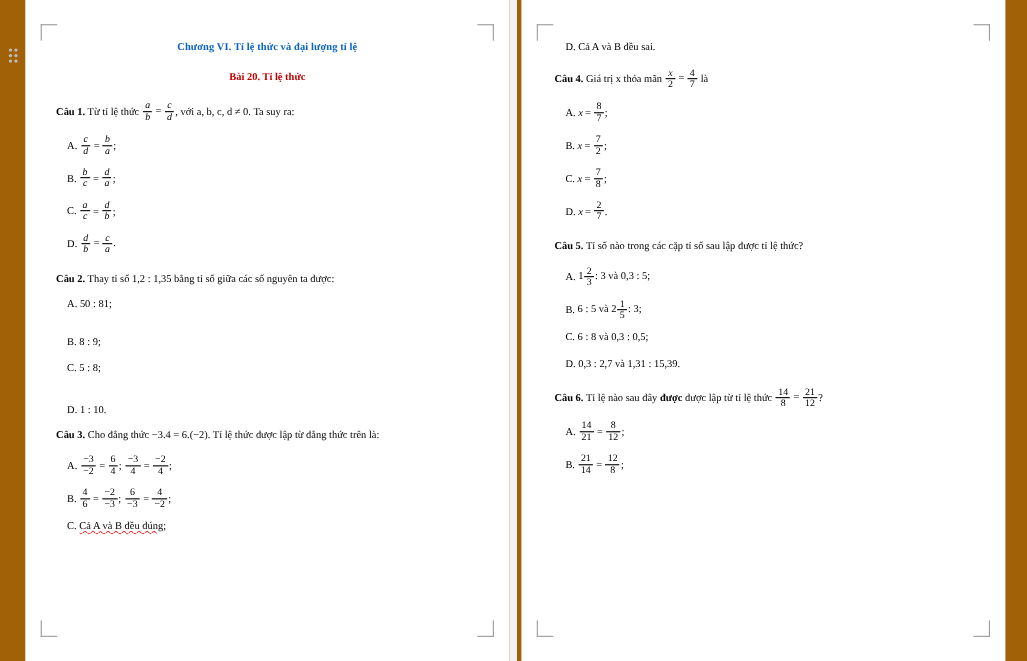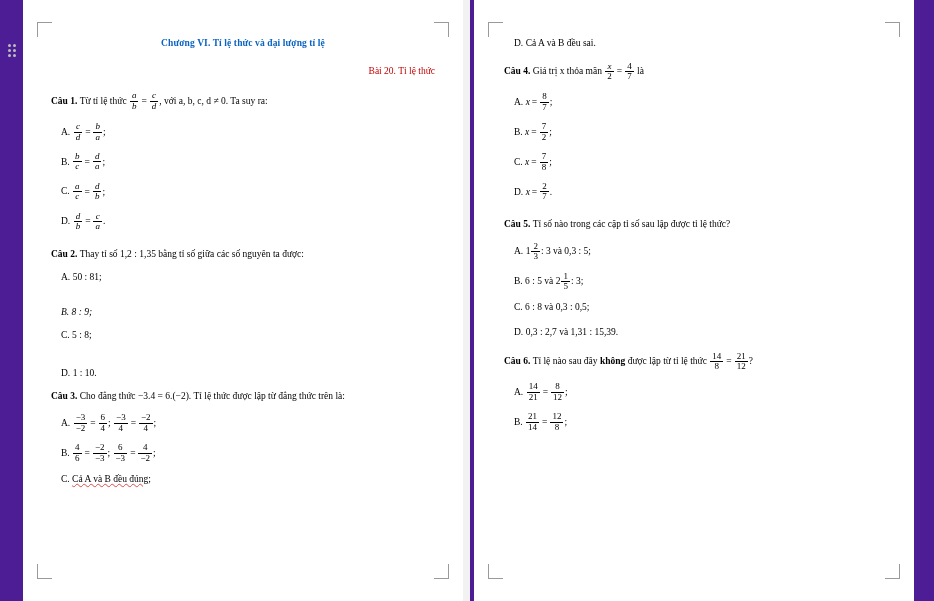--- a/index.html
+++ b/index.html
@@ -11,21 +11,21 @@
     width: 934px;
     height: 601px;
     overflow: hidden;
     font-family: "Liberation Serif", serif;
     color: #000;
   }
   .workspace {
     position: relative;
     width: 934px;
     height: 601px;
-    background: #4c1d95;
+    background: #a16207;
   }
   .page {
     position: absolute;
     top: 0;
     background: #ffffff;
     height: 601px;
     box-sizing: border-box;
   }
   .page-left {
     left: 23px;
@@ -90,22 +90,22 @@
     color: #0a63c2;
     font-size: 9.5px;
     font-weight: bold;
     text-align: center;
     margin: 0 0 10px 0;
     letter-spacing: 0.1px;
   }
   h2.lesson-title {
     color: #c00000;
     font-size: 9.5px;
-    font-weight: normal;
-    text-align: right;
+    font-weight: bold;
+    text-align: center;
     margin: 16px 0 14px 0;
   }
   .q {
     margin: 0 0 4px 0;
     font-size: 9.5px;
   }
   .q-label { font-weight: bold; }
   .opt {
     margin: 0 0 4px 0;
     padding-left: 10px;
@@ -200,21 +200,21 @@
 
       <p class="q">
         <span class="q-label">Câu 2.</span>
         <span>Thay tỉ số 1,2 : 1,35 bằng tỉ số giữa các số nguyên ta được:</span>
       </p>
       <div class="spacer-sm"></div>
       <p class="opt" style="margin-bottom:23px;">
         <span>A.</span>
         <span>50 : 81;</span>
       </p>
-      <p class="opt" style="margin-bottom:11px;font-style:italic;">
+      <p class="opt" style="margin-bottom:11px;">
         <span>B.</span>
         <span>8 : 9;</span>
       </p>
       <p class="opt" style="margin-bottom:26px;">
         <span>C.</span>
         <span>5 : 8;</span>
       </p>
       <p class="opt" style="margin-bottom:11px;">
         <span>D.</span>
         <span>1 : 10.</span>
@@ -303,21 +303,21 @@
         <span>6 : 8 và 0,3 : 0,5;</span>
       </p>
       <p class="opt" style="margin-bottom:13px;">
         <span>D.</span>
         <span>0,3 : 2,7 và 1,31 : 15,39.</span>
       </p>
 
       <p class="q">
         <span class="q-label">Câu 6.</span>
         <span>Tỉ lệ nào sau đây</span>
-        <span class="bold">không</span>
+        <span class="bold">được</span>
         <span>được lập từ tỉ lệ thức</span>
         <span class="nowrap"><span class="frac"><span class="num">14</span><span class="den">8</span></span><span class="eq">=</span><span class="frac"><span class="num">21</span><span class="den">12</span></span></span><span>?</span>
       </p>
       <div class="spacer-sm"></div>
 
       <p class="opt tall">
         <span>A.</span>
         <span class="nowrap"><span class="frac"><span class="num">14</span><span class="den">21</span></span><span class="eq">=</span><span class="frac"><span class="num">8</span><span class="den">12</span></span>;</span>
       </p>
       <p class="opt tall">

